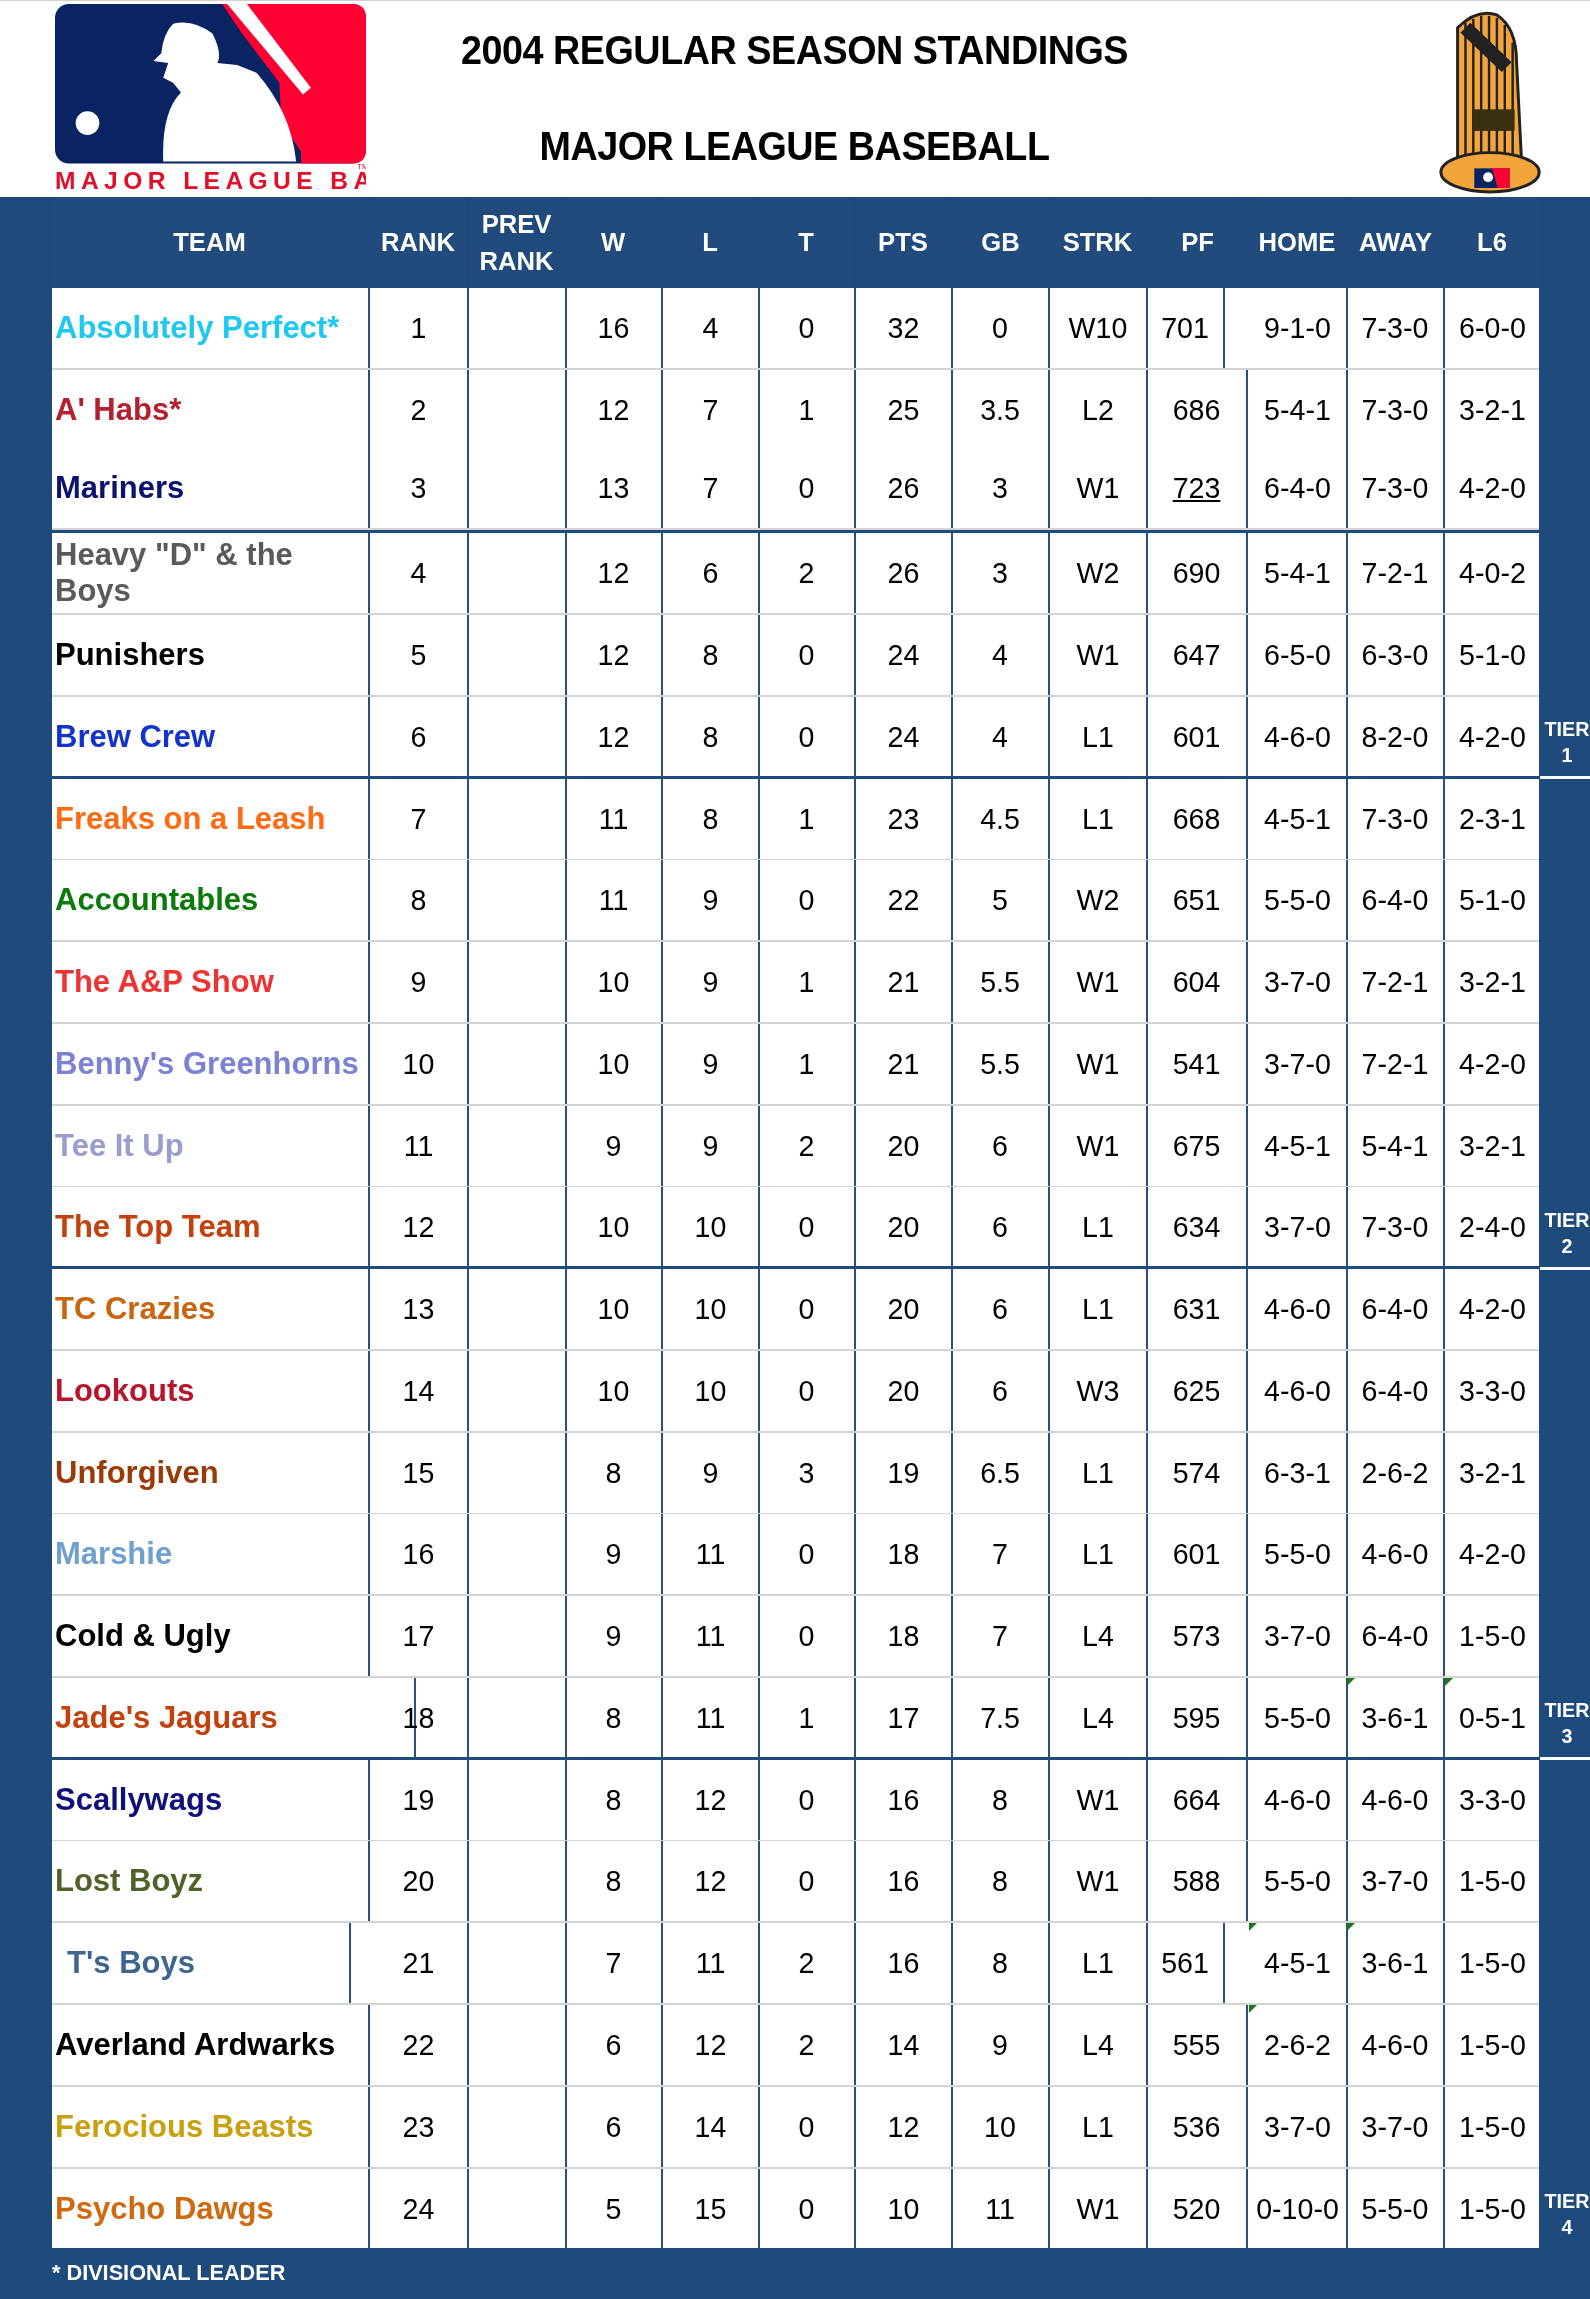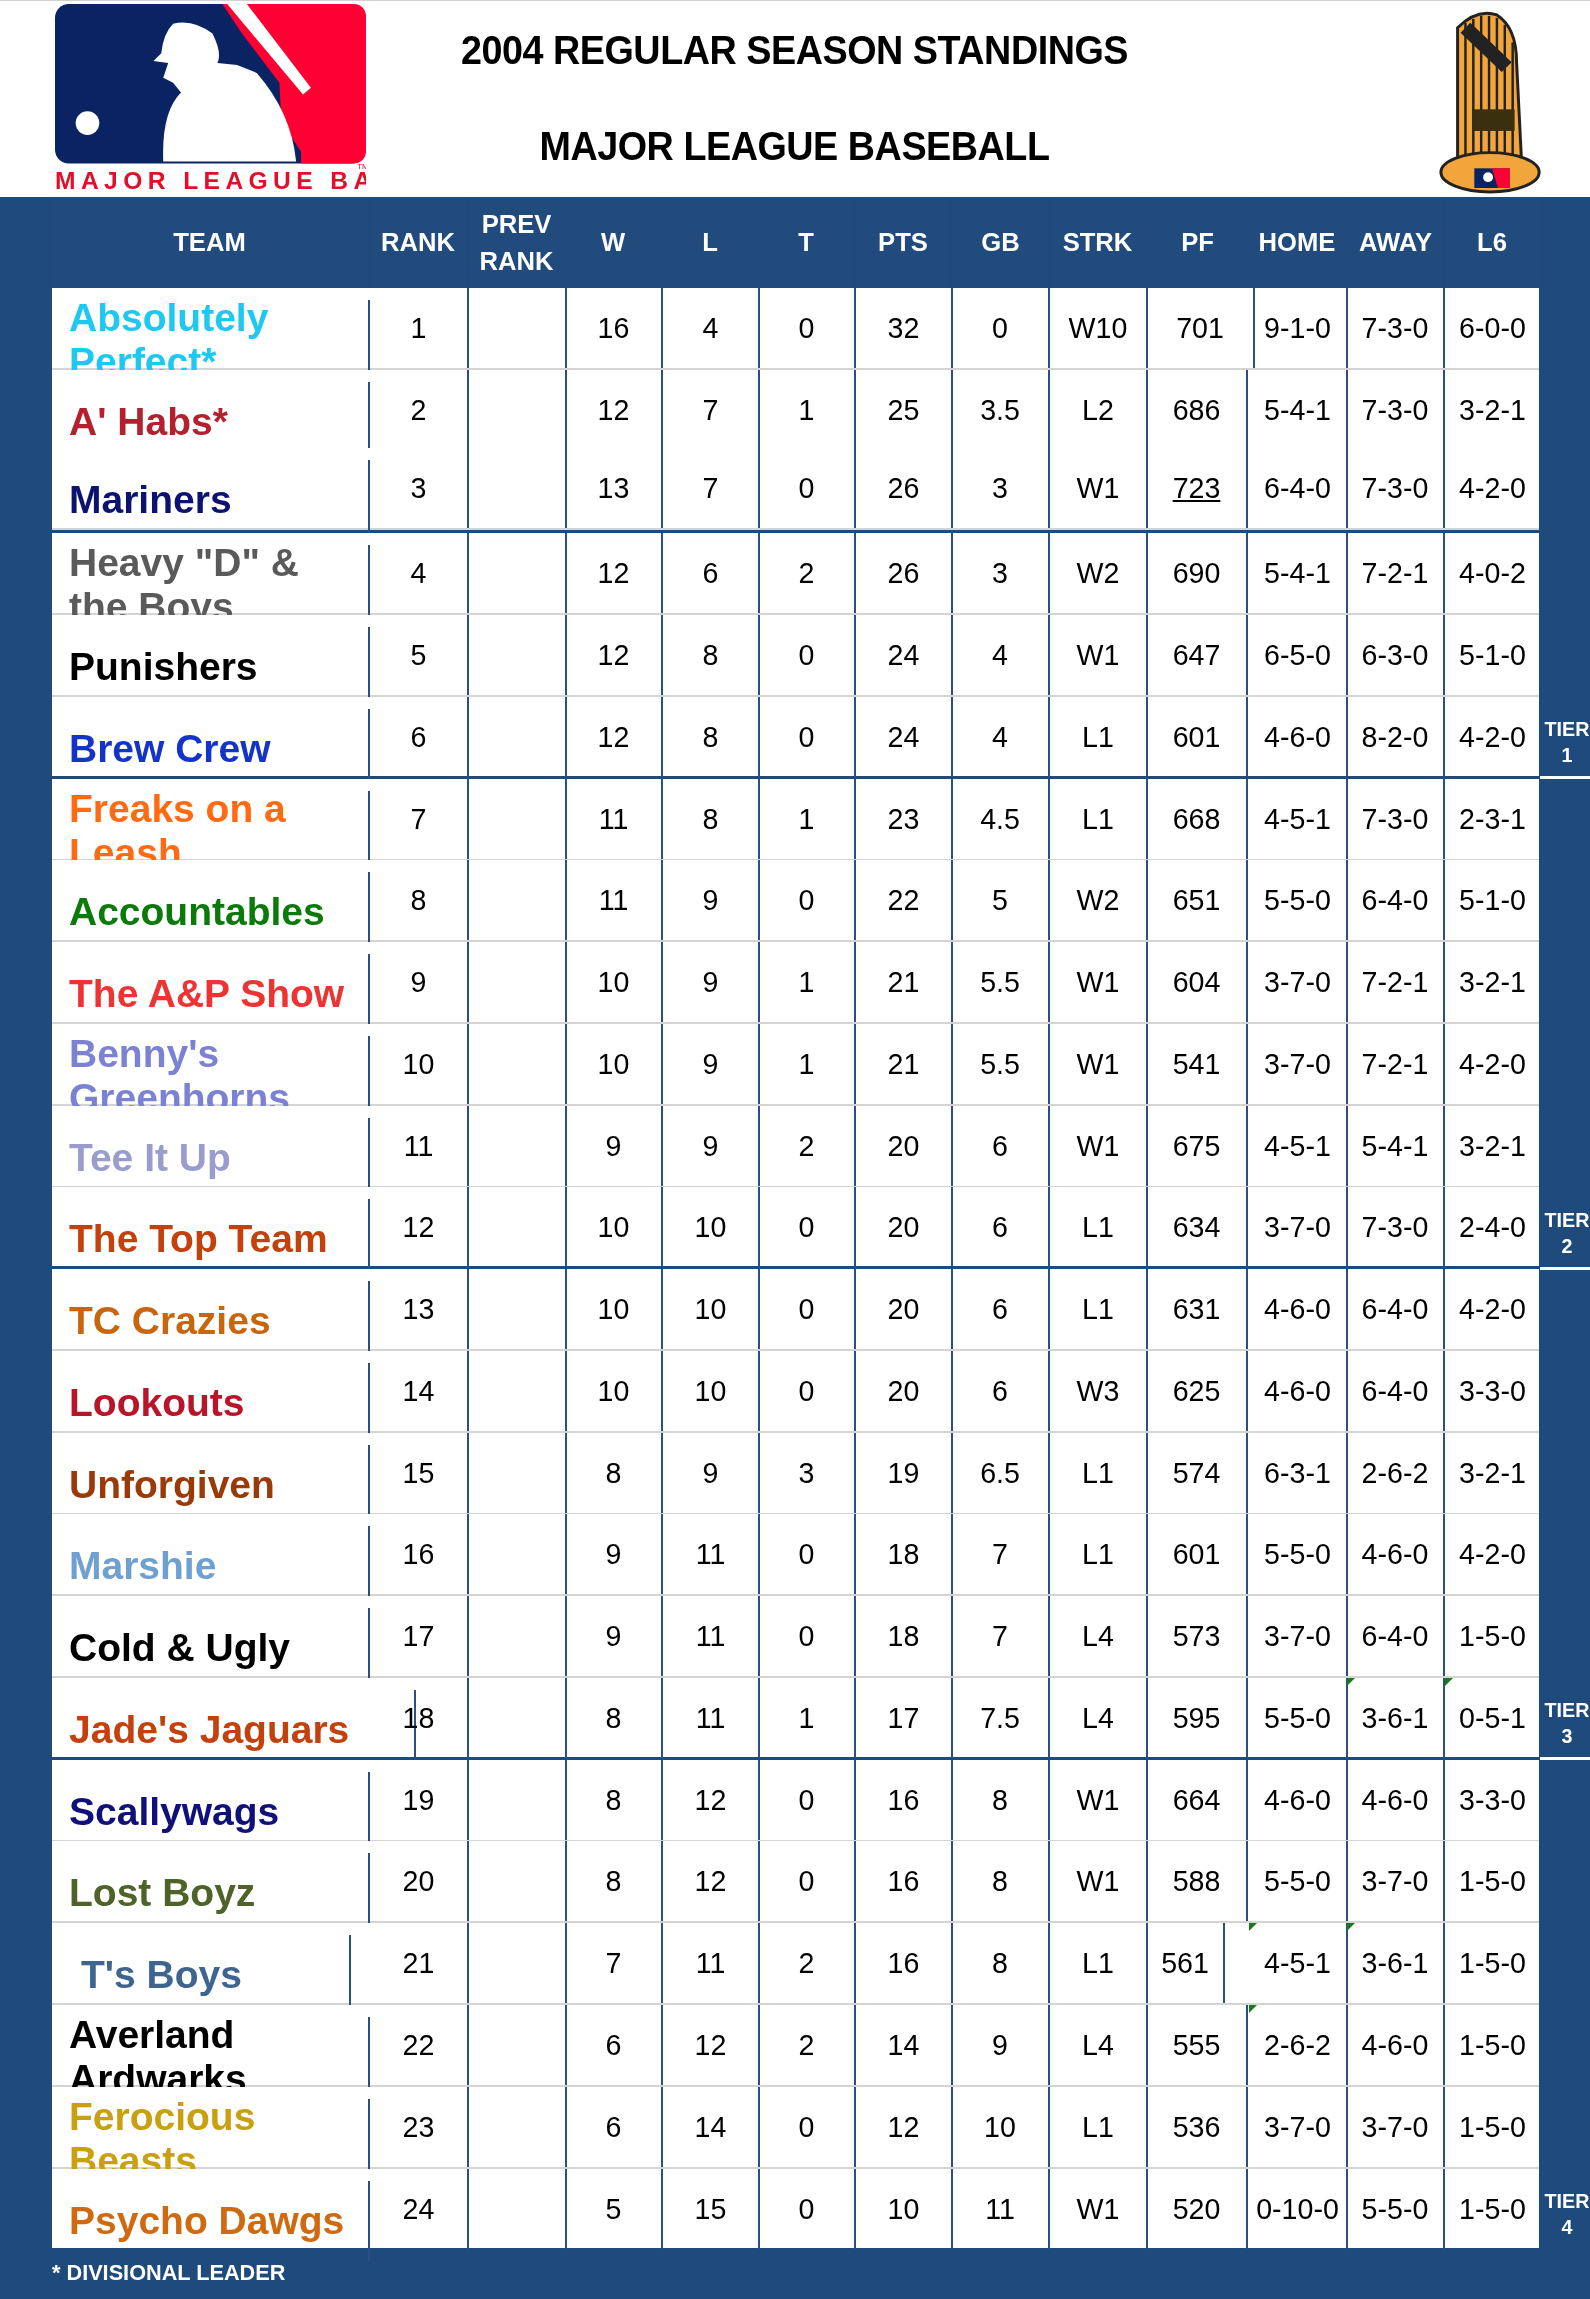--- a/index.html
+++ b/index.html
@@ -17,21 +17,21 @@
   .frame { position:absolute; left:0; top:197px; width:1591px; height:2102px; background:#1f4a7c; }
   .hcell { position:absolute; top:197px; height:91px; background:#214a7d; color:#fff; font-weight:bold;
            font-size:25.6px; display:flex; align-items:center; justify-content:center; text-align:center;
            line-height:37px; box-sizing:border-box; }
   .rows { position:absolute; left:52px; top:288px; width:1487px; }
   .row { position:absolute; left:0; width:1487px; height:82px; background:#ffffff;
          border-bottom:2px solid #d4d4d4; box-sizing:border-box; }
   .row.tierend { border-bottom:3px solid #1f4a7c; }
   .cell { position:absolute; top:0; height:80px; display:flex; align-items:center; justify-content:center;
           font-size:28.6px; color:#000; border-right:2px solid #2a4f80; box-sizing:border-box; }
-  .team { justify-content:flex-start; padding-left:17px; font-weight:bold; font-size:39px;margin-top:12px; }
+  .team { justify-content:flex-start; padding-left:3px; font-weight:bold; font-size:31px; }
   .flag { position:absolute; top:0; left:0; width:0; height:0;
           border-top:8.9px solid #1a7a1a; border-right:8.9px solid transparent; }
   .tier { position:absolute; left:1543px; width:48px; color:#fff; font-weight:bold; font-size:19.7px;
           text-align:center; line-height:25.6px; }
   .tiersep { position:absolute; left:1540px; width:51px; height:3px; background:#ffffff; }
   .footer { position:absolute; left:52px; top:2260px; color:#fff; font-weight:bold; font-size:21.7px; }
 </style>
 </head>
 <body>
 
@@ -90,21 +90,21 @@
     <div class="row" style="top: 0px;">
       <div class="cell team" style="left: 0px; width: 318px; color: rgb(30, 200, 240);">Absolutely Perfect*</div>
       <div class="cell" style="left: 318px; width: 99px;">1</div>
       <div class="cell" style="left: 417px; width: 98px;"></div>
       <div class="cell" style="left: 514px; width: 97px;">16</div>
       <div class="cell" style="left: 611px; width: 97px;">4</div>
       <div class="cell" style="left: 707px; width: 97px;">0</div>
       <div class="cell" style="left: 804px; width: 97px;">32</div>
       <div class="cell" style="left: 900px; width: 98px;">0</div>
       <div class="cell" style="left: 998px; width: 98px;">W10</div>
-      <div class="cell" style="left: 1095px; width: 108px;">701</div>
+      <div class="cell" style="left: 1095px; width: 78px;">701</div>
       <div class="cell" style="left: 1197px; width: 99px;">9-1-0</div>
       <div class="cell" style="left: 1295px; width: 98px;">7-3-0</div>
       <div class="cell" style="left: 1393px; width: 95px; border-right: none;">6-0-0</div>
     </div>
     <div class="row" style="top: 82px;">
       <div class="cell team" style="left: 0px; width: 318px; color: rgb(181, 32, 46);">A' Habs*</div>
       <div class="cell" style="left: 318px; width: 99px;">2</div>
       <div class="cell" style="left: 417px; width: 98px;"></div>
       <div class="cell" style="left: 514px; width: 97px;">12</div>
       <div class="cell" style="left: 611px; width: 97px;">7</div>

